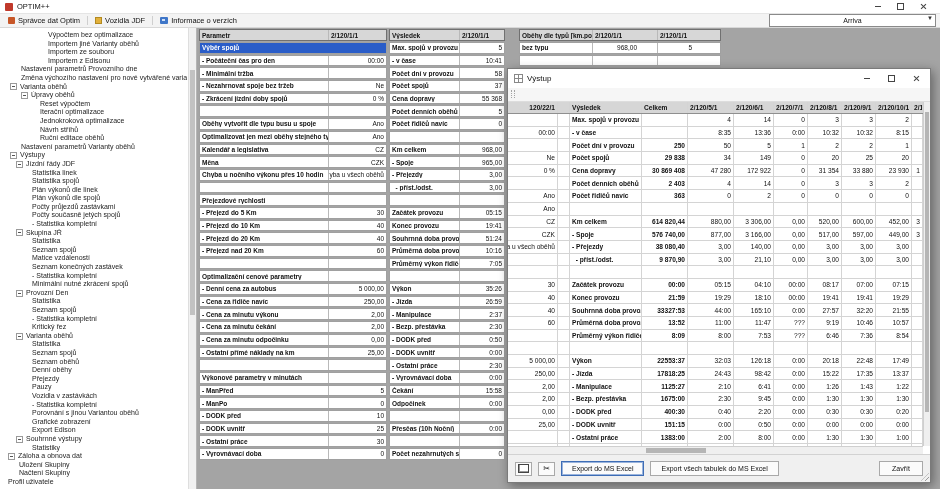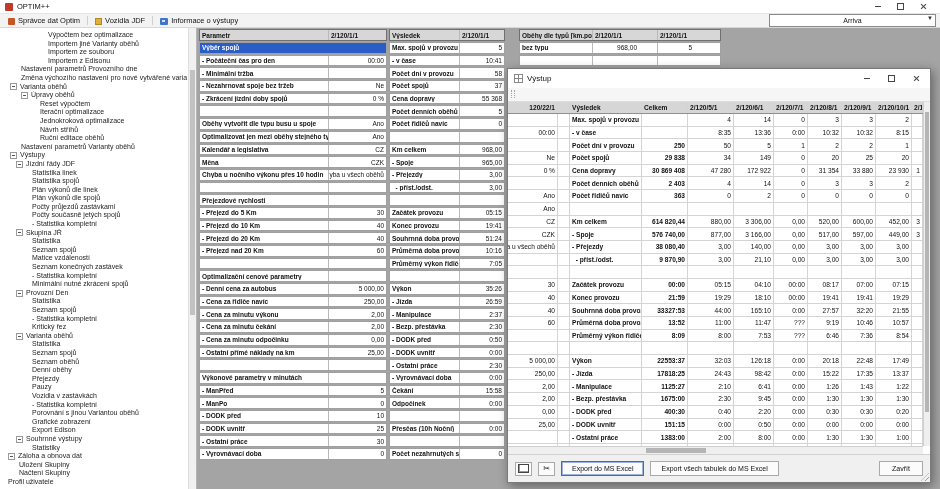--- a/index.html
+++ b/index.html
@@ -13,21 +13,21 @@
   .winbtns{margin-left:auto;display:flex;align-items:center;gap:16px;padding-right:8px;}
   .w-min{width:6px;height:1px;background:#444;}
   .w-max{width:5px;height:5px;border:1px solid #444;}
   .w-close{position:relative;width:7px;height:7px;}
   .w-close::before,.w-close::after{content:"";position:absolute;left:0;top:3px;width:7px;height:1px;background:#444;}
   .w-close::before{transform:rotate(45deg);} .w-close::after{transform:rotate(-45deg);}
 
   
   .toolbar{height:15px;background:#f3f3f3;border-top:1px solid #e5e5e5;border-bottom:1px solid #d8d8d8;
            display:flex;align-items:center;gap:3px;padding:0 4px;font-size:7.5px;box-sizing:border-box;}
-  .tb-btn{display:flex;align-items:flex-end;gap:3px;padding:1px 4px;}
+  .tb-btn{display:flex;align-items:center;gap:3px;padding:1px 4px;}
   .tb-sep{width:1px;height:9px;background:#cfcfcf;}
   .ico-sdo{width:7px;height:7px;background:#c75627;border-radius:1px;}
   .ico-jdf{width:7px;height:7px;background:#e2b13c;border:1px solid #b38a20;box-sizing:border-box;}
   .ico-inf{width:8px;height:7px;background:#3f76c8;border-radius:1px;position:relative;}
   .ico-inf::after{content:"";position:absolute;left:2px;top:2px;width:3px;height:2px;background:#cfe0f7;}
   .combo{margin-left:auto;width:165px;height:11px;border:1px solid #8a8a8a;background:#fff;
          display:flex;align-items:center;justify-content:center;position:relative;font-size:7px;}
   .combo .arr{position:absolute;right:2px;top:0;font-size:6px;color:#333;}
 
   
@@ -113,21 +113,21 @@
       <span>Správce dat Optim</span>
     </span>
     <span class="tb-sep"></span>
     <span class="tb-btn">
       <span class="ico-jdf"></span>
       <span>Vozidla JDF</span>
     </span>
     <span class="tb-sep"></span>
     <span class="tb-btn">
       <span class="ico-inf"></span>
-      <span>Informace o výstupy</span>
+      <span>Informace o verzích</span>
     </span>
     <span class="combo">
       <span>Arriva</span>
       <span class="arr">▼</span>
     </span>
   </div>
 
   <div class="content">
 
     <div class="treepanel">

